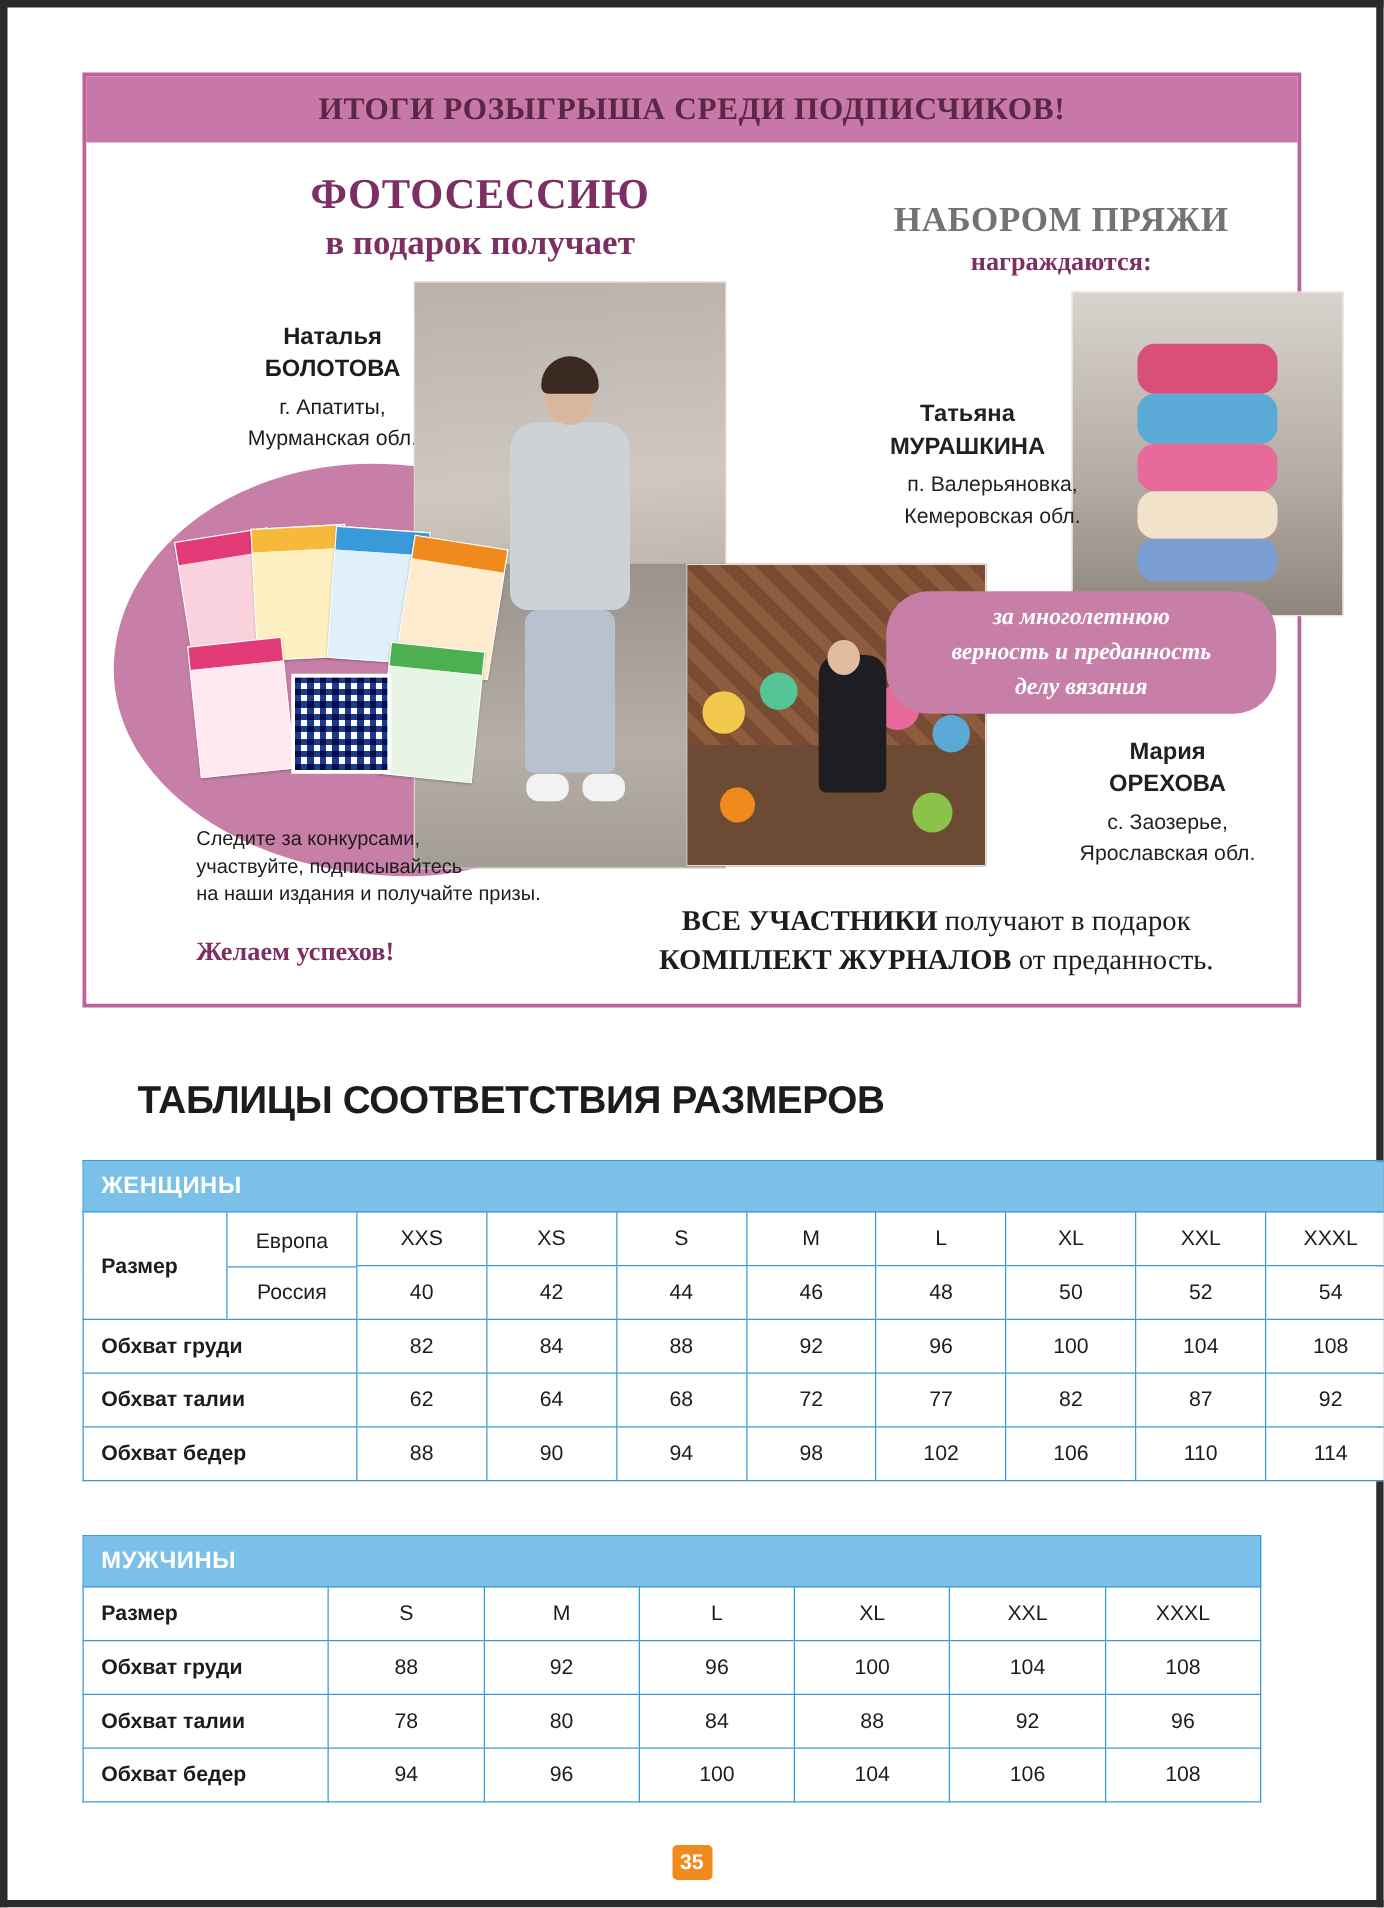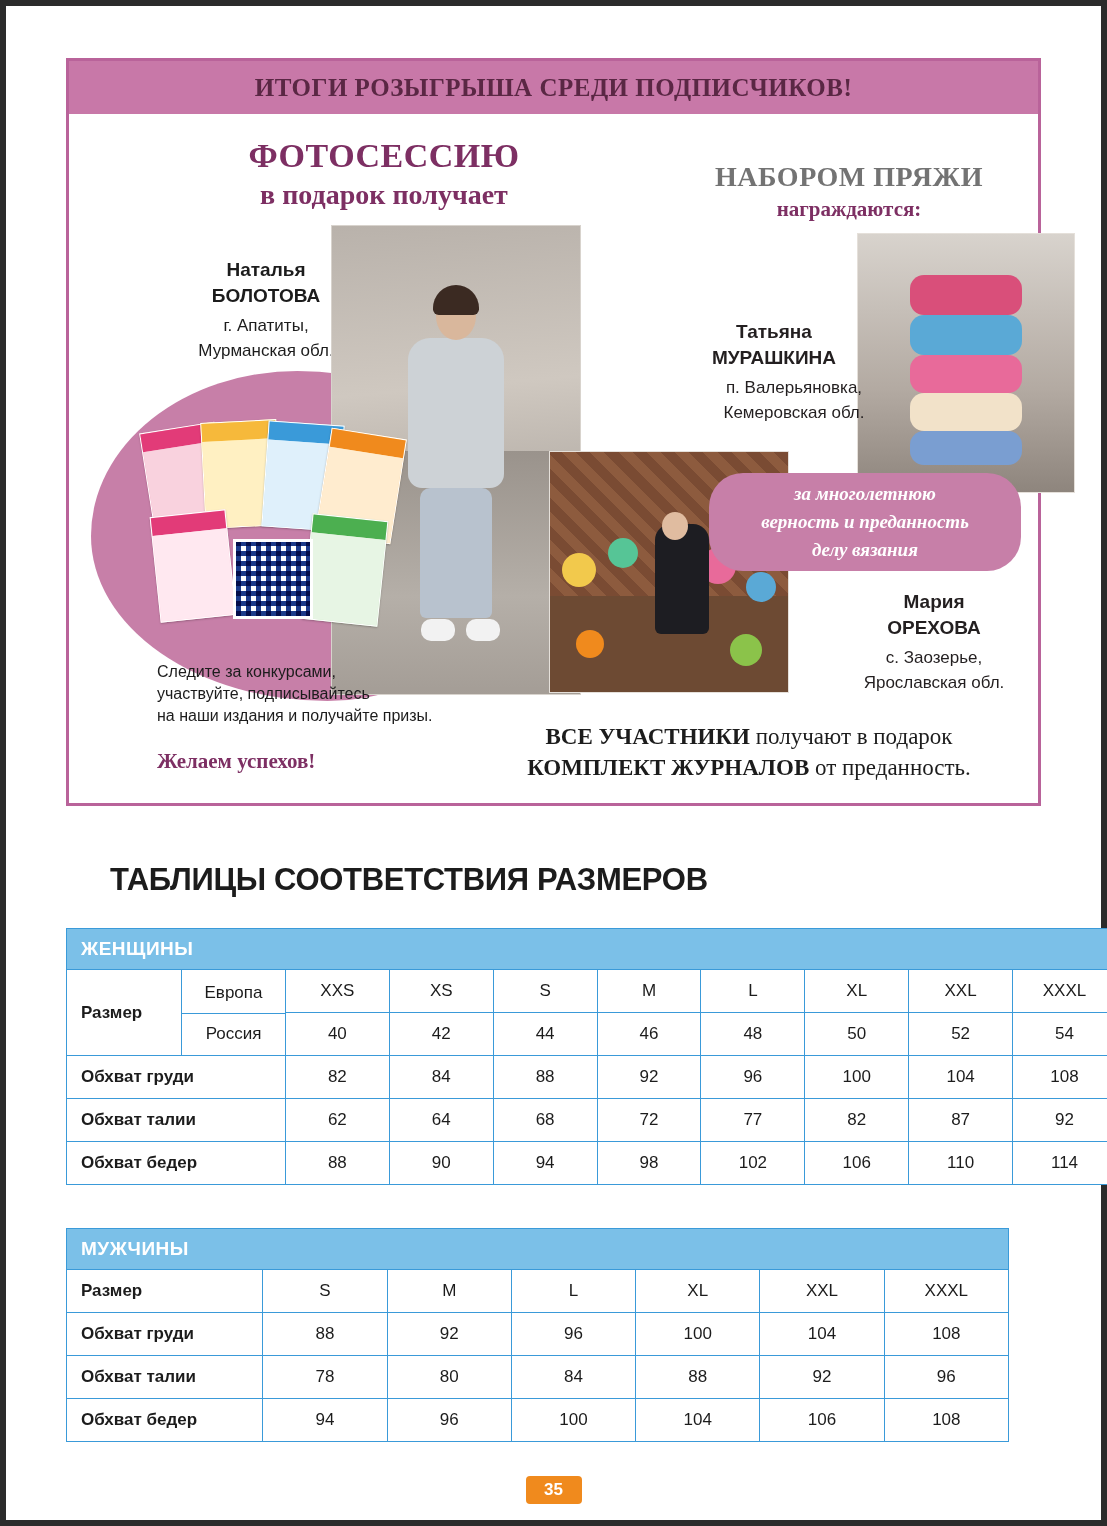--- a/index.html
+++ b/index.html
@@ -418,21 +418,21 @@
     text-align: center;
     font-size: 17px;
   }
 
   
   .pagenum {
     position: absolute;
     left: 50%;
     transform: translateX(-50%);
     bottom: 22px;
-    width: 56px;
+    width: 32px;
     height: 28px;
     background: #f08a1d;
     border-radius: 4px;
     color: #ffffff;
     font-weight: bold;
     font-size: 17px;
     display: flex;
     align-items: center;
     justify-content: center;
   }

